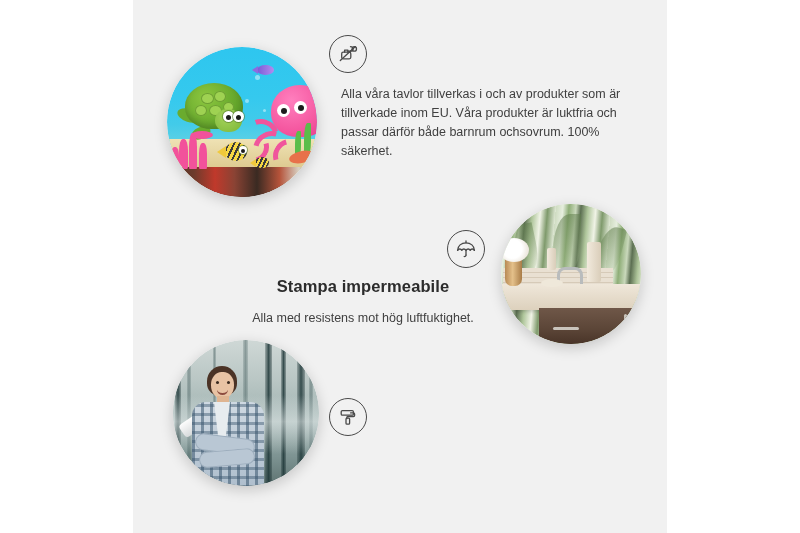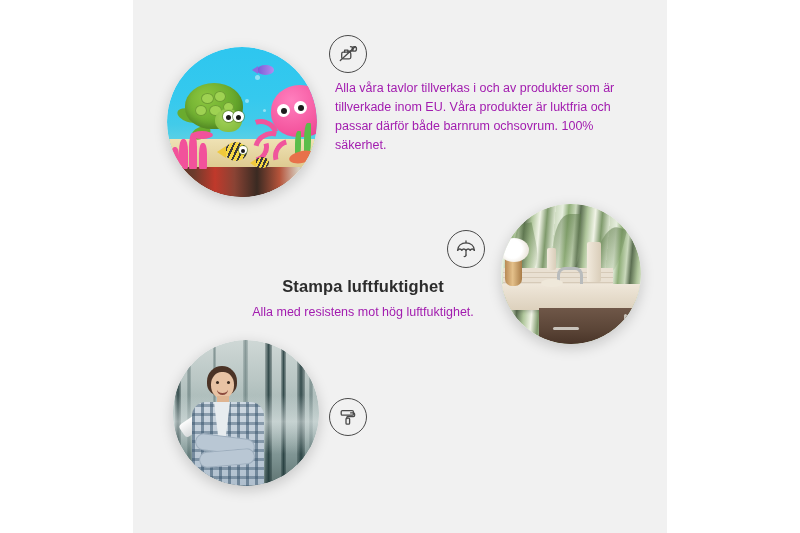--- a/index.html
+++ b/index.html
@@ -260,23 +260,23 @@
   .f-title {
     font-size: 17px;
     font-weight: bold;
     color: #2c2c2c;
     letter-spacing: 0.1px;
     margin: 9px 0 5px 0;
     line-height: 1.2;
   }
   .f-body {
     font-size: 12.5px;
-    color: #a21caf;
+    color: #404040;
     line-height: 1.52;
-    margin: 6px;
+    margin: 12px;
   }
 
   
   #feature-odourless { left: 196px; top: 35px; width: 300px; }
   #feature-odourless .f-body { width: 286px; }
 
   
   #feature-waterproof { left: 60px; top: 230px; width: 340px; text-align: center; }
   #feature-waterproof .icon-wrap { display: flex; justify-content: flex-end; padding-right: 48px; }
   #feature-waterproof .f-title { font-size: 16.5px; }
@@ -368,21 +368,21 @@
         <div class="icon-circle">
           <svg width="24" height="24" viewBox="0 0 24 24" fill="none" stroke="#4a4a4a" stroke-width="1.3" stroke-linecap="round" stroke-linejoin="round">
             <path d="M3.6 13.4c0-4.6 3.8-7.6 8.4-7.6s8.4 3 8.4 7.6"></path>
             <path d="M3.6 13.4c1.1-1.9 3.3-1.9 4.2 0 .9-1.9 3.1-1.9 4.2 0 1.1-1.9 3.3-1.9 4.2 0 .9-1.9 3.1-1.9 4.2 0"></path>
             <line x1="12" y1="13.4" x2="12" y2="18.1"></line>
             <path d="M12 18.1c0 1.1-.9 1.7-1.8 1.4"></path>
             <line x1="12" y1="5.8" x2="12" y2="4"></line>
           </svg>
         </div>
       </div>
-      <div class="f-title">Stampa luftfuktighet</div>
+      <div class="f-title">Stampa impermeabile</div>
       <div class="f-body">Alla med resistens mot hög luftfuktighet.</div>
     </div>
 
     <div class="photo-circle" id="circle-bathroom">
       <div class="photo-inner">
         <div class="bath-wall"></div>
         <div class="bath-leaf" style="left:52px;top:10px;width:28px;height:62px;"></div>
         <div class="bath-leaf" style="left:96px;top:22px;width:24px;height:54px;transform:rotate(14deg);"></div>
         <div class="bath-leaf" style="left:14px;top:20px;width:22px;height:50px;transform:rotate(-12deg);"></div>
 

